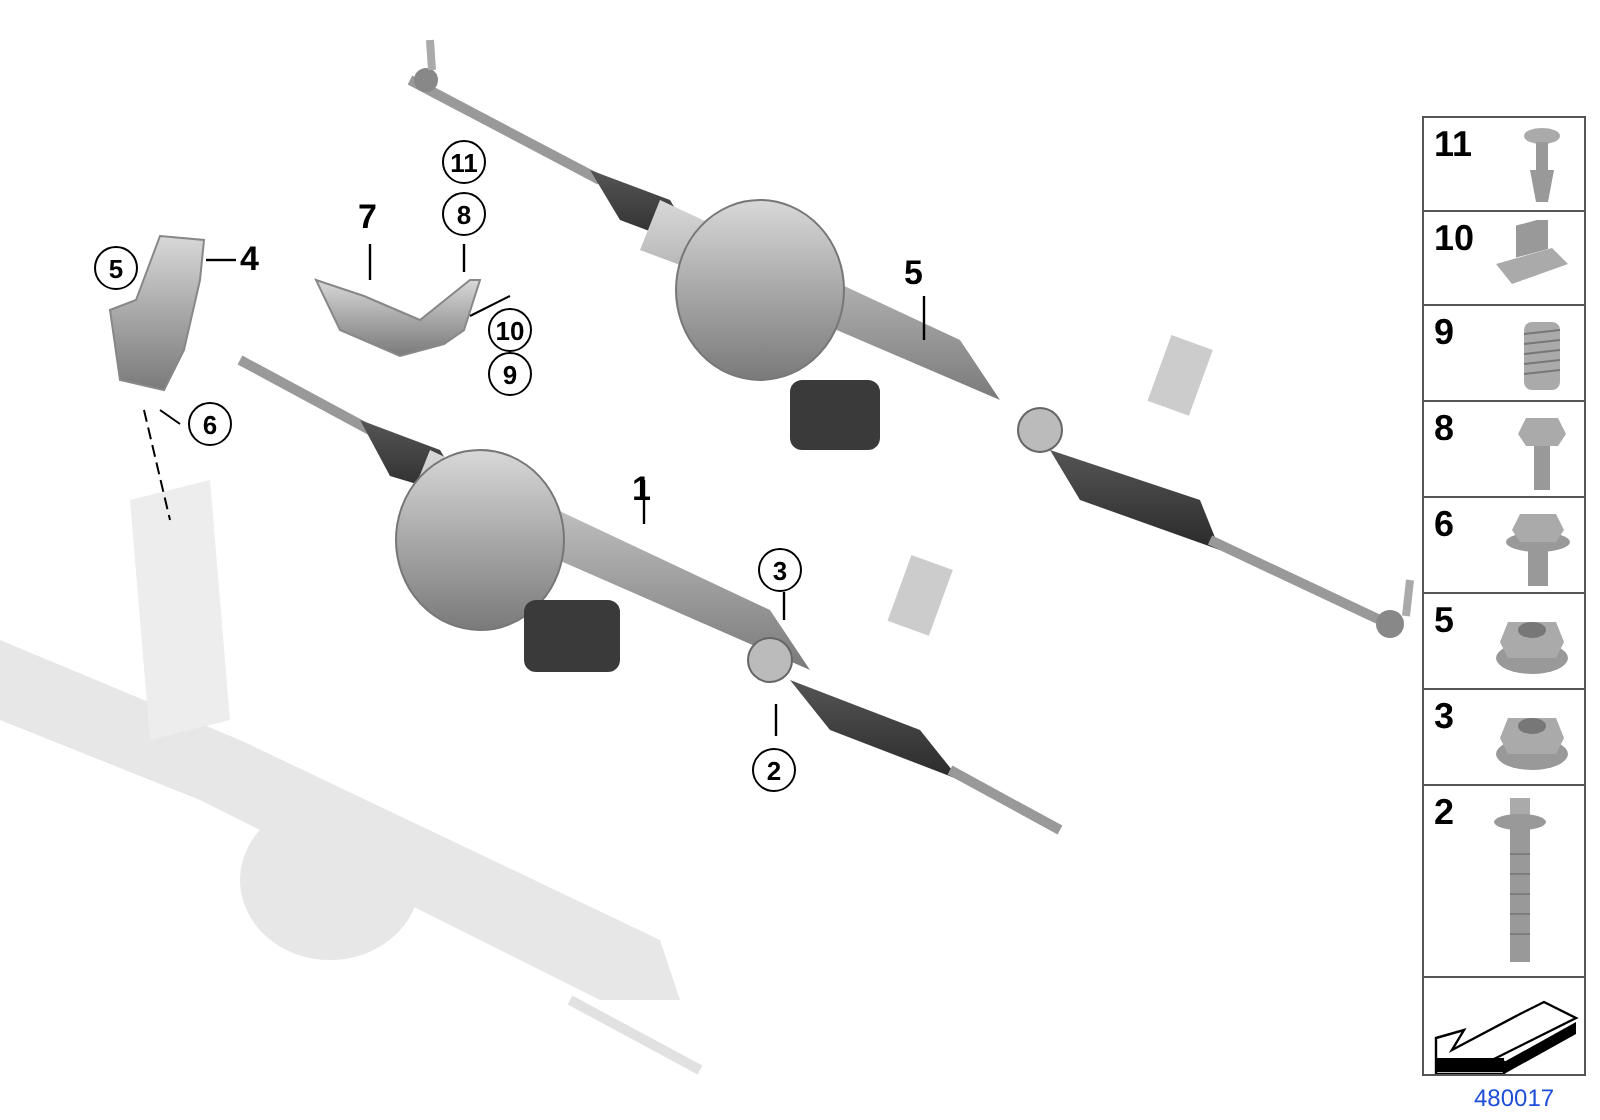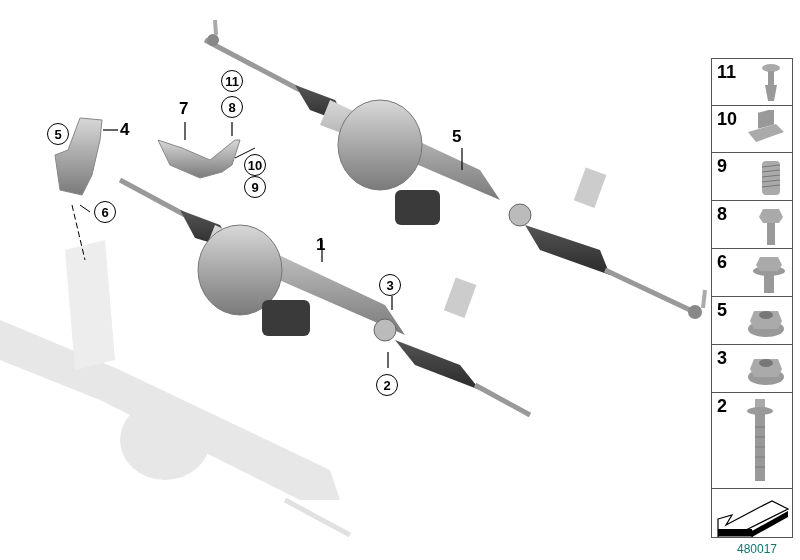--- a/index.html
+++ b/index.html
@@ -6,21 +6,21 @@
   body{width:800px;height:560px;position:relative;overflow:hidden;font-family:"Liberation Sans",sans-serif;}
   .canvas{position:absolute;left:0;top:0;width:800px;height:560px;}
   .lbl{position:absolute;font-weight:bold;font-size:17px;color:#000;line-height:1;}
   .circ{position:absolute;width:22px;height:22px;border:1.5px solid #000;border-radius:50%;background:#fff;
         font-weight:bold;font-size:13px;display:flex;align-items:center;justify-content:center;box-sizing:border-box;}
   .legend{position:absolute;left:711px;top:58px;width:82px;}
   .lbox{position:relative;border:1px solid #555;border-bottom:none;box-sizing:border-box;background:#fff;}
   .lbox:last-child{border-bottom:1px solid #555;}
   .lnum{position:absolute;left:5px;top:4px;font-weight:bold;font-size:18px;line-height:1;}
   .lart{position:absolute;right:6px;top:4px;}
-  .caption{position:absolute;left:737px;top:542px;font-size:12px;color:#0f766e;}
+  .caption{position:absolute;left:737px;top:542px;font-size:12px;color:#1d4ed8;}
 </style>
 </head>
 <body>
 
 <div class="canvas">
   <svg width="800" height="560" style="position:absolute;left:0;top:0">
     <defs>
       <linearGradient id="metal" x1="0" y1="0" x2="0" y2="1">
         <stop offset="0" stop-color="#d8d8d8"></stop>
           <stop offset="0.5" stop-color="#a8a8a8"></stop>

